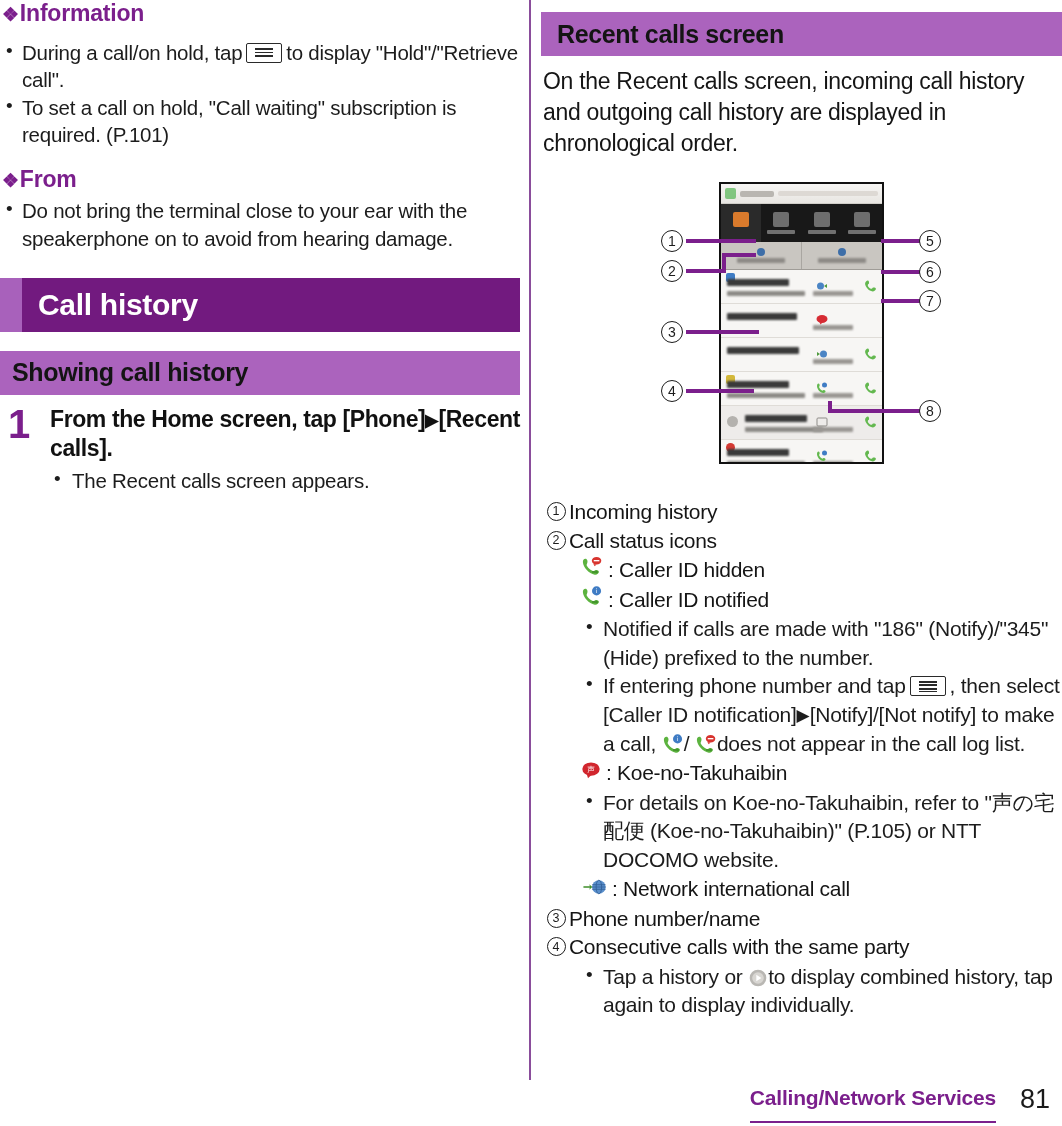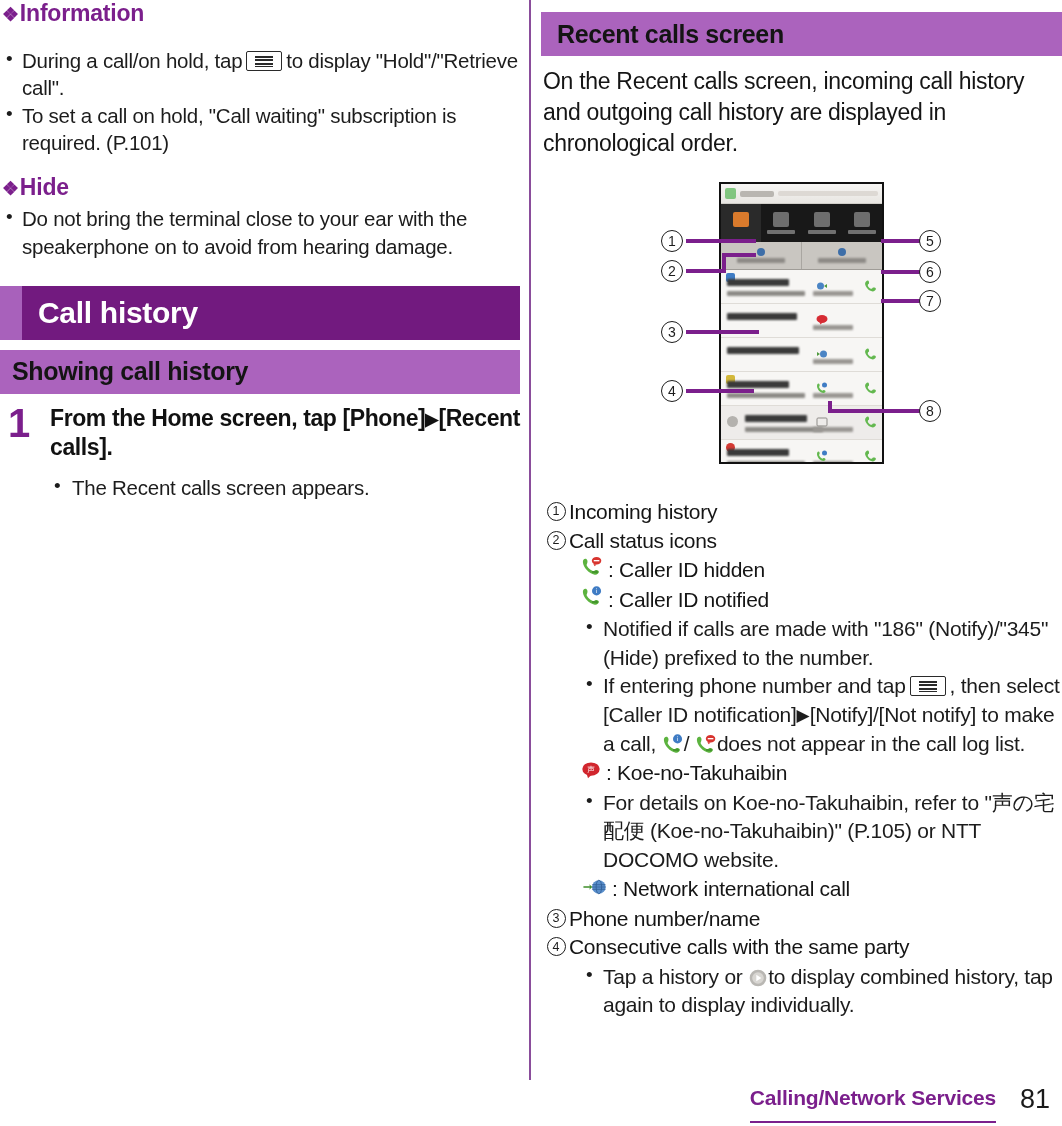--- a/index.html
+++ b/index.html
@@ -72,21 +72,21 @@
   .step .num {
     width: 50px; flex: 0 0 50px;
     font-size: 40px; font-weight: bold; color: #7b1f8c;
     line-height: .96; text-align: left; padding-left: 8px;
   }
   .step .stxt { flex: 1; }
   .step .stitle {
     font-size: 23px; font-weight: bold; line-height: 1.27;
     letter-spacing: -.4px; color: #111;
   }
-  .step ul.bl { margin-top: 12px; }
+  .step ul.bl { margin-top: 4px; }
   .step ul.bl > li { font-size: 20.5px; padding-left: 22px; }
   .tri { font-size: 17px; vertical-align: 1px; letter-spacing: 0; }
 
   
   .menukey {
     display: inline-block; width: 36px; height: 20px;
     border: 1.6px solid #2a2a2a; border-radius: 2px;
     position: relative; vertical-align: -3px; margin: 0 4px; background: #fff;
   }
   .menukey::before {
@@ -232,46 +232,46 @@
 
   <div class="col-left">
 
     <div style="padding-left:2px;">
 
       <div class="dia-head">
         <span class="dia-glyph">❖</span>
         <span>Information</span>
       </div>
 
-      <ul class="bl" style="margin-top:20px;">
+      <ul class="bl" style="margin-top:12px;">
         <li>
           <span>During a call/on hold, tap</span><span class="menukey"></span><span>to display "Hold"/"Retrieve call".</span>
         </li>
         <li>To set a call on hold, "Call waiting" subscription is required. (P.101)</li>
       </ul>
 
       <div class="dia-head" style="margin-top:18px;">
         <span class="dia-glyph">❖</span>
-        <span>Hide</span>
+        <span>From</span>
       </div>
 
       <ul class="bl" style="margin-top:4px;">
         <li>Do not bring the terminal close to your ear with the speakerphone on to avoid from hearing damage.</li>
       </ul>
 
     </div>
 
     <div class="band-chapter">
       <div class="accent"></div>
       <div class="body">
         <span>Call history</span>
       </div>
     </div>
 
-    <div class="band-section" style="margin-top:10px;">
+    <div class="band-section" style="margin-top:19px;">
       <span>Showing call history</span>
     </div>
 
     <div class="step">
       <div class="num">1</div>
       <div class="stxt">
         <div class="stitle"><span>From the Home screen, tap [Phone]</span><span class="tri">▶</span><span>[Recent calls].</span></div>
         <ul class="bl">
           <li>The Recent calls screen appears.</li>
         </ul>

